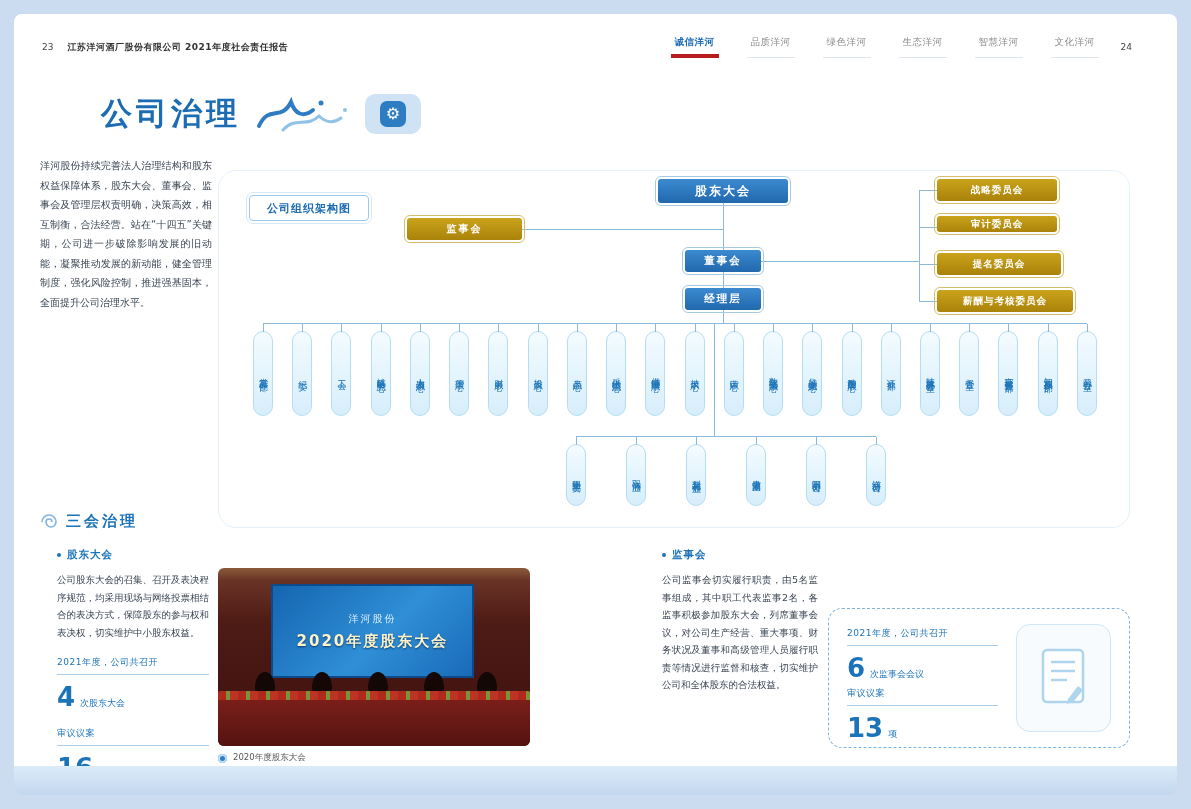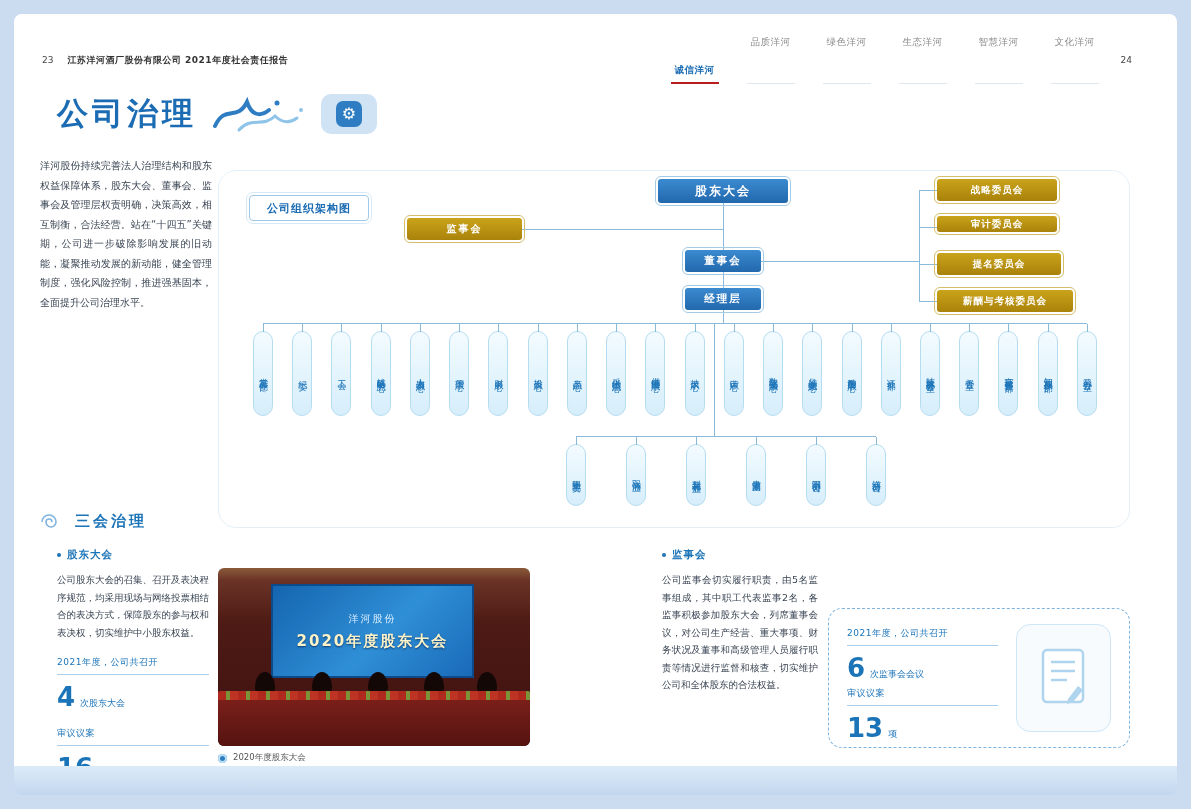--- a/index.html
+++ b/index.html
@@ -18,25 +18,25 @@
     position:absolute; left:14px; top:766px; width:1163px; height:29px;
     background:linear-gradient(180deg,#dcebf8,#c2d7ee); border-radius:0 0 8px 8px;
   }
 
   
   .header { position:absolute; left:28px; right:45px; top:20px; display:flex; align-items:center; }
   .pagenum { font-size:9px; color:#444; padding-top:2px; }
   .doc-title { font-size:9px; color:#333; font-weight:bold; margin-left:14px; padding-top:2px; letter-spacing:.5px; }
   .nav { margin-left:auto; display:flex; gap:28px; margin-right:22px; }
   .nav-item { font-size:9.5px; color:#8a8a8a; padding:2px 4px 5px; border-bottom:1.5px solid #dfe6ee; cursor:pointer; letter-spacing:.5px; }
-  .nav-item.active { color:#1b6cb3; font-weight:bold; border-bottom:2px solid #b91c1c;margin-top:28px; }
+  .nav-item.active { color:#1b6cb3; font-weight:bold; border-bottom:4px solid #b91c1c; }
 
   
   .title-block { position:absolute; left:43px; top:78px; display:flex; align-items:center; gap:14px; }
-  .page-title { font-size:31px; color:#1b6cb3; font-weight:bold; letter-spacing:4px; }
+  .page-title { font-size:31px; color:#1b6cb3; font-weight:bold; letter-spacing:4px;margin-left:44px; }
   .gear-badge { width:56px; height:40px; background:#cfe3f5; border-radius:10px; display:flex; align-items:center; justify-content:center; }
   .gear-glyph { width:26px; height:26px; background:#2e7dc2; border-radius:7px; color:#fff; font-size:16px; line-height:26px; text-align:center; }
 
   
   .intro { position:absolute; left:26px; top:142px; width:172px; font-size:10px; color:#3a4553; line-height:1.95; text-align:justify; }
 
   
   .chart { position:absolute; left:204px; top:156px; width:912px; height:358px; background:#fff; border:1px solid #e3f0fa; border-radius:18px; }
   .chart .hline, .chart .vline { position:absolute; background:#8bb9da; }
   .chart .hline { height:1px; } .chart .vline { width:1px; }
@@ -51,21 +51,21 @@
   .pill { position:relative; width:20px; border:1px solid #b5ddf2; border-radius:10px;
     background:linear-gradient(180deg,#f3fbff,#d6eefb); color:#1c74b8; font-size:9px; letter-spacing:1px;
     writing-mode:vertical-rl; display:flex; align-items:center; justify-content:center; }
   .dept-row .pill { height:85px; }
   .sub-row  .pill { height:62px; }
   .pill::before { content:""; position:absolute; top:-8px; left:50%; width:1px; height:8px; background:#8bb9da; }
   
   .pill::before { writing-mode:horizontal-tb; }
 
   
-  .section-head { position:absolute; left:26px; top:498px; display:flex; align-items:center; gap:17px; }
+  .section-head { position:absolute; left:26px; top:498px; display:flex; align-items:center; gap:8px; }
   .section-title { font-size:15px; color:#1c74b8; font-weight:bold; letter-spacing:3px; }
   .sub-head { font-size:10.5px; color:#1c74b8; font-weight:bold; letter-spacing:1px; display:flex; align-items:center; }
   .sub-head::before { content:""; width:4px; height:4px; border-radius:50%; background:#1c74b8; margin-right:6px; }
   .body-text { margin-top:9px; font-size:9.5px; color:#3a4553; line-height:1.85; text-align:justify; }
   .stat-label { margin-top:15px; color:#1c74b8; font-size:9px; border-bottom:1px solid #aacdea; padding-bottom:5px; letter-spacing:.5px; }
   .stat-value-row { margin-top:7px; display:flex; align-items:baseline; gap:5px; color:#1c74b8; }
   .stat-value { font-size:26px; font-weight:bold; }
   .stat-unit { font-size:9px; }
   .col-shareholder { position:absolute; left:43px; top:534px; width:152px; }
   .col-supervisory { position:absolute; left:648px; top:534px; width:156px; }

